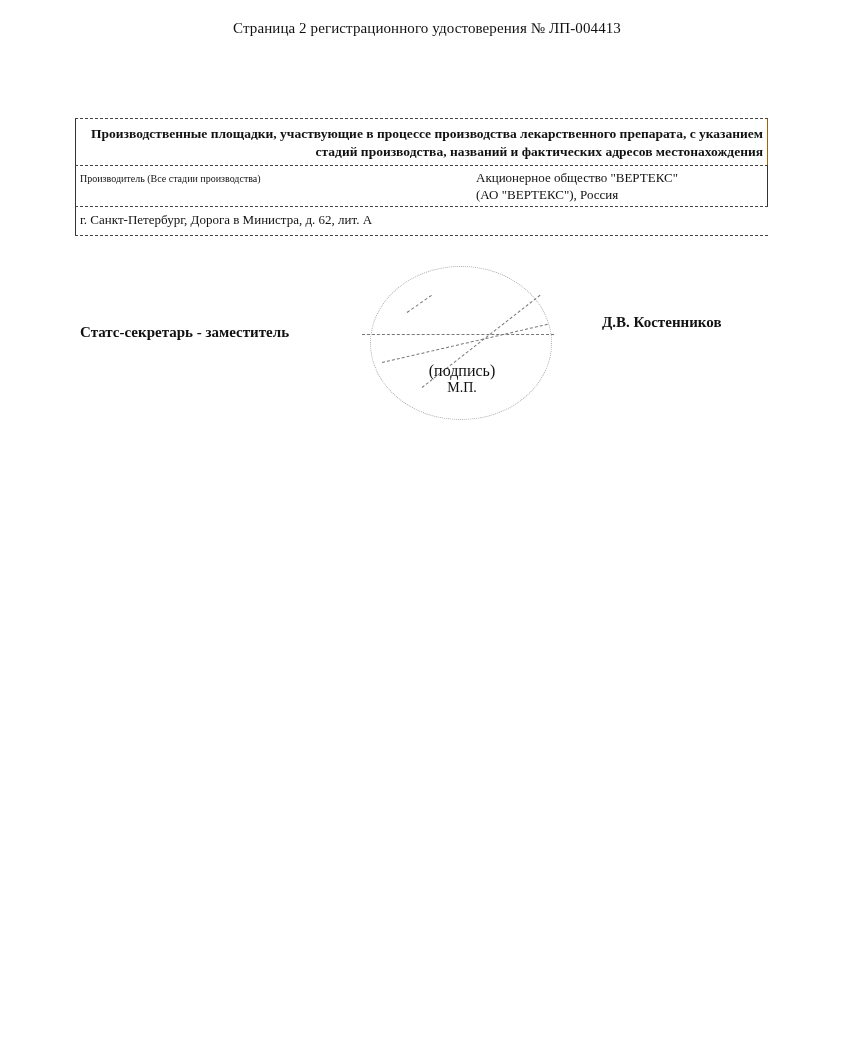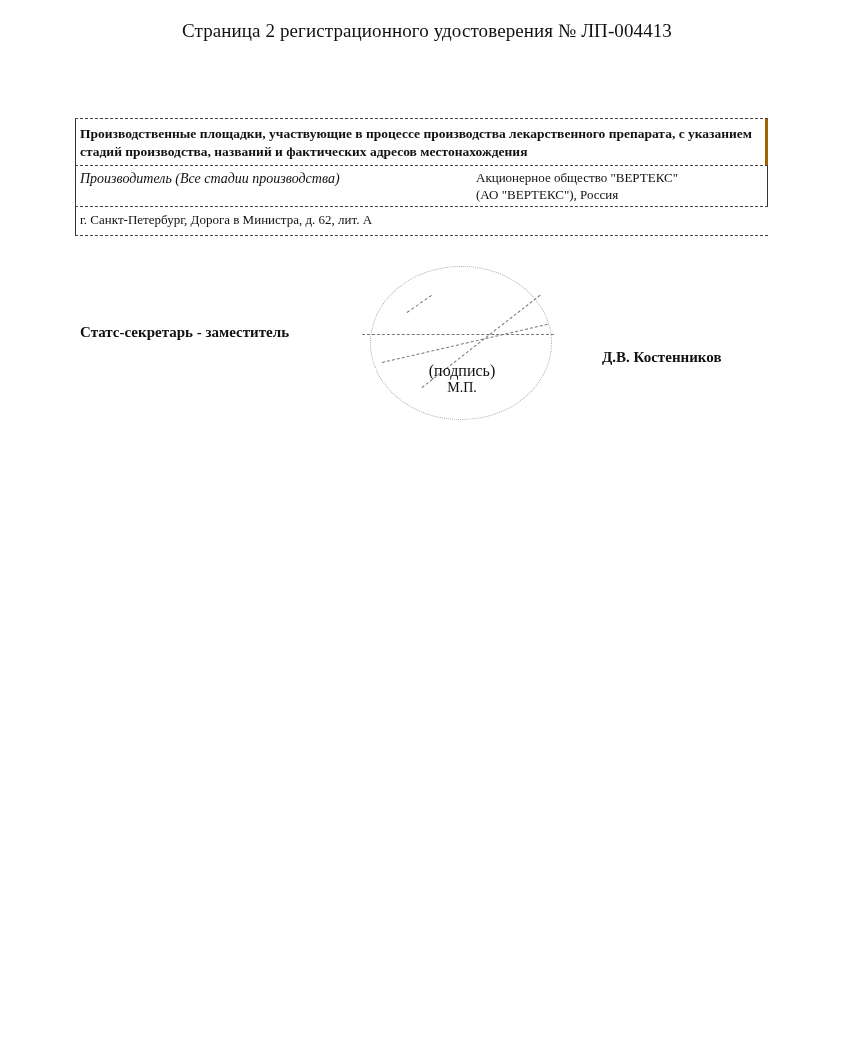--- a/index.html
+++ b/index.html
@@ -14,56 +14,56 @@
       overflow: hidden;
       color: #111111;
       font-family: "Liberation Serif", "DejaVu Serif", serif;
     }
     .page-header {
       position: absolute;
       top: 20px;
       left: 0;
       width: 854px;
       text-align: center;
-      font-size: 19px;
+      font-size: 15px;
       letter-spacing: 0.1px;
     }
     
     .sites-table {
       position: absolute;
       left: 75px;
       top: 118px;
       width: 693px;
     }
     .row {
       position: relative;
       border-left: 1px solid #333;
     }
     .row-head {
       padding: 6px 4px 4px 4px;
       font-weight: bold;
       font-size: 13.5px;
       line-height: 18px;
-      border-right: 3px solid #a16207;
+      border-right: 1px solid #a16207;
+      text-align: right;
     }
     .hline {
       height: 0;
       border-top: 1px dashed #444;
       margin: 0;
     }
     .row-producer {
       display: flex;
       height: 40px;
       border-right: 1px solid #333;
     }
     .cell-role {
       width: 392px;
       padding: 4px 4px;
-      font-style: italic;
-      font-size: 14px;
+      font-size: 10px;
       line-height: 17px;
     }
     .cell-company {
       flex: 1;
       padding: 3px 4px 0 0;
       font-size: 13px;
       line-height: 17px;
     }
     .row-address {
       height: 24px;
@@ -80,21 +80,20 @@
       font-weight: bold;
       font-size: 15px;
       line-height: 20px;
     }
     .signer-name {
       position: absolute;
       left: 602px;
       top: 314px;
       font-weight: bold;
       font-size: 15px;
-      margin-top: 35px;
     }
     .stamp {
       position: absolute;
       left: 362px;
       top: 262px;
       width: 200px;
       height: 160px;
     }
     .stamp-circle {
       position: absolute;

